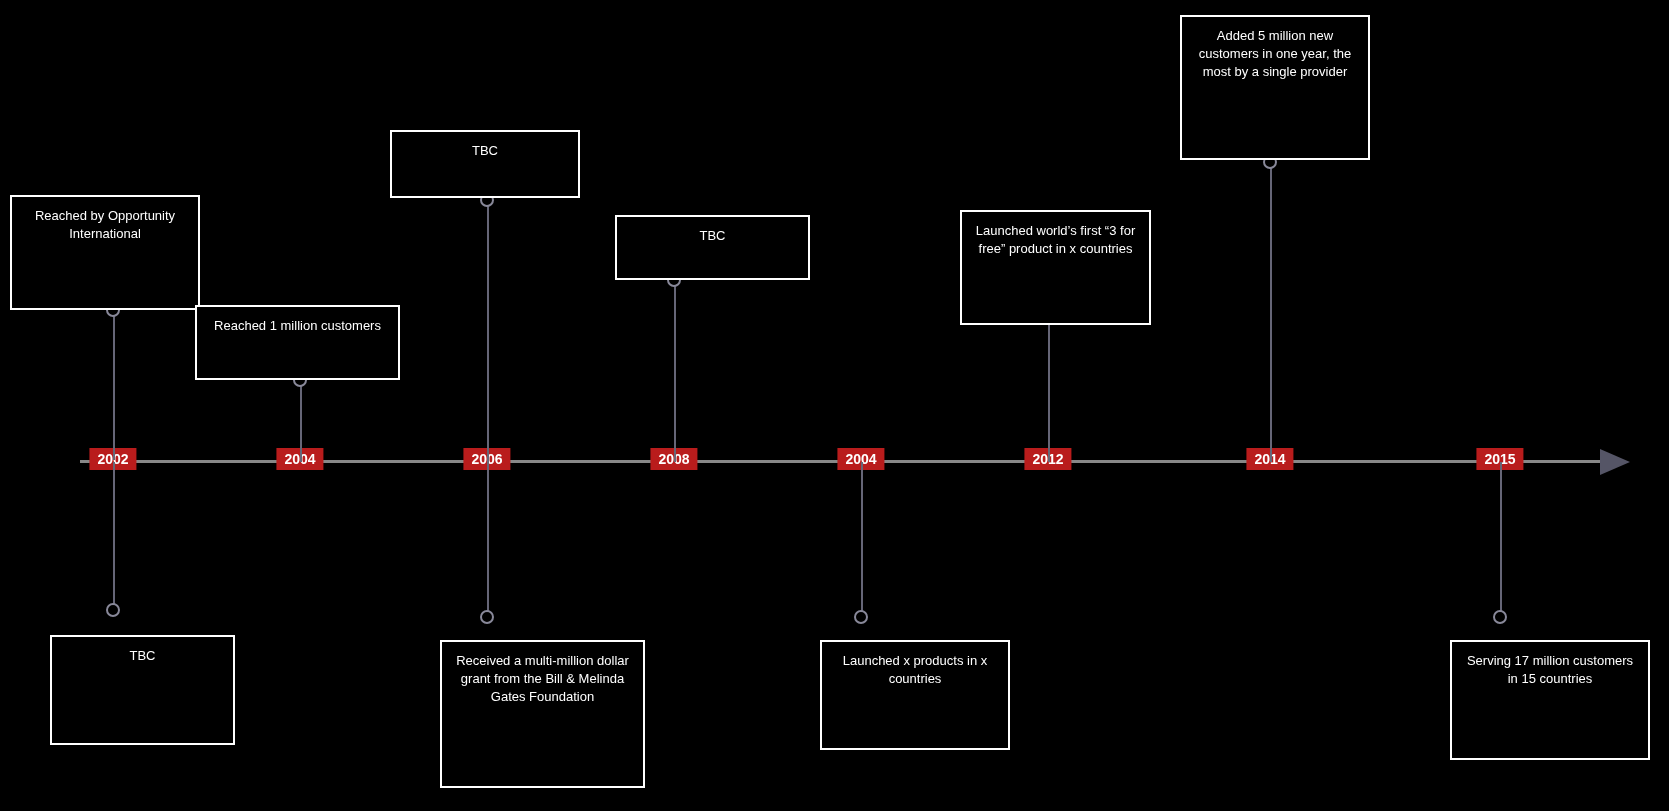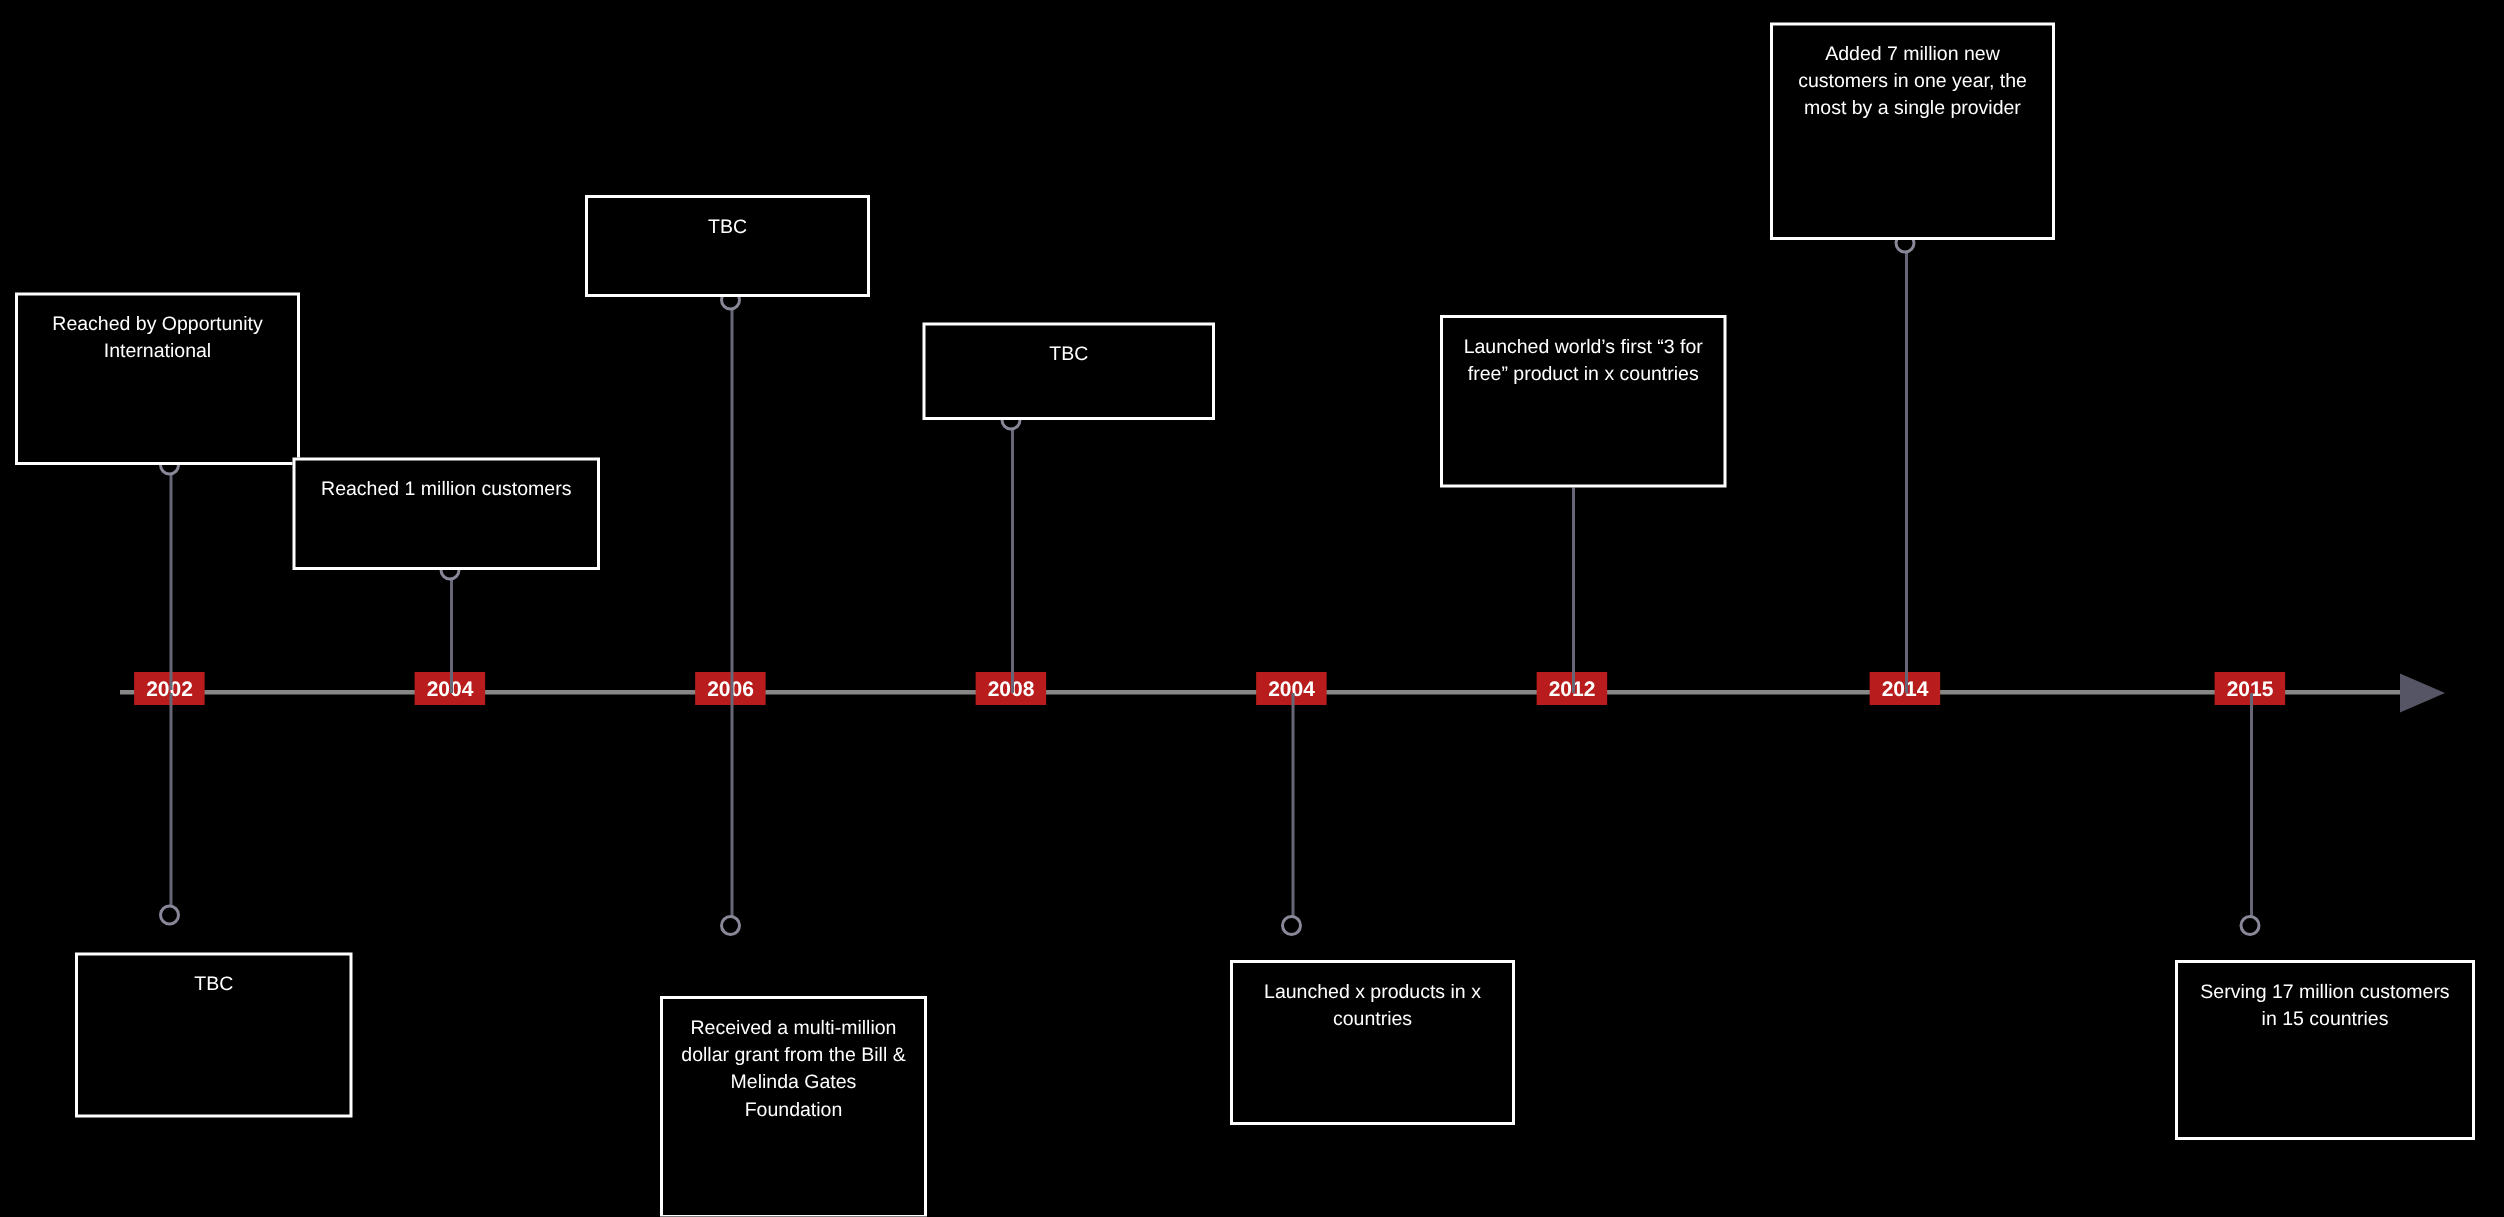--- a/index.html
+++ b/index.html
@@ -130,21 +130,21 @@
   </div>
 
   <div class="connector" style="left:487px; top:200px; height:262px;"></div>
   <div class="node-circle" style="left:487px; top:200px;"></div>
   <div class="event-box" style="left:390px; top:130px; width:190px; height:68px;">
     TBC
   </div>
 
   <div class="connector" style="left:487px; top:462px; height:155px;"></div>
   <div class="node-circle" style="left:487px; top:617px;"></div>
-  <div class="event-box" style="left:440px; top:664px; width:178px; height:148px;">
+  <div class="event-box" style="left:440px; top:640px; width:205px; height:148px;">
     Received a multi-million dollar grant from the Bill &amp; Melinda Gates Foundation
   </div>
 
   <div class="connector" style="left:674px; top:280px; height:182px;"></div>
   <div class="node-circle" style="left:674px; top:280px;"></div>
   <div class="event-box" style="left:615px; top:215px; width:195px; height:65px;">
     TBC
   </div>
 
   <div class="connector" style="left:861px; top:462px; height:155px;"></div>
@@ -155,21 +155,21 @@
 
   <div class="connector" style="left:1048px; top:310px; height:152px;"></div>
   <div class="node-circle" style="left:1048px; top:310px;"></div>
   <div class="event-box" style="left:960px; top:210px; width:191px; height:115px;">
     Launched world’s first “3 for free” product in x countries
   </div>
 
   <div class="connector" style="left:1270px; top:162px; height:300px;"></div>
   <div class="node-circle" style="left:1270px; top:162px;"></div>
   <div class="event-box" style="left:1180px; top:15px; width:190px; height:145px;">
-    Added 7 million new customers in one year, the most by a single provider
+    Added 5 million new customers in one year, the most by a single provider
   </div>
 
   <div class="connector" style="left:1500px; top:462px; height:155px;"></div>
   <div class="node-circle" style="left:1500px; top:617px;"></div>
   <div class="event-box" style="left:1450px; top:640px; width:200px; height:120px;">
     Serving 17 million customers in 15 countries
   </div>
 
 </div>
 

